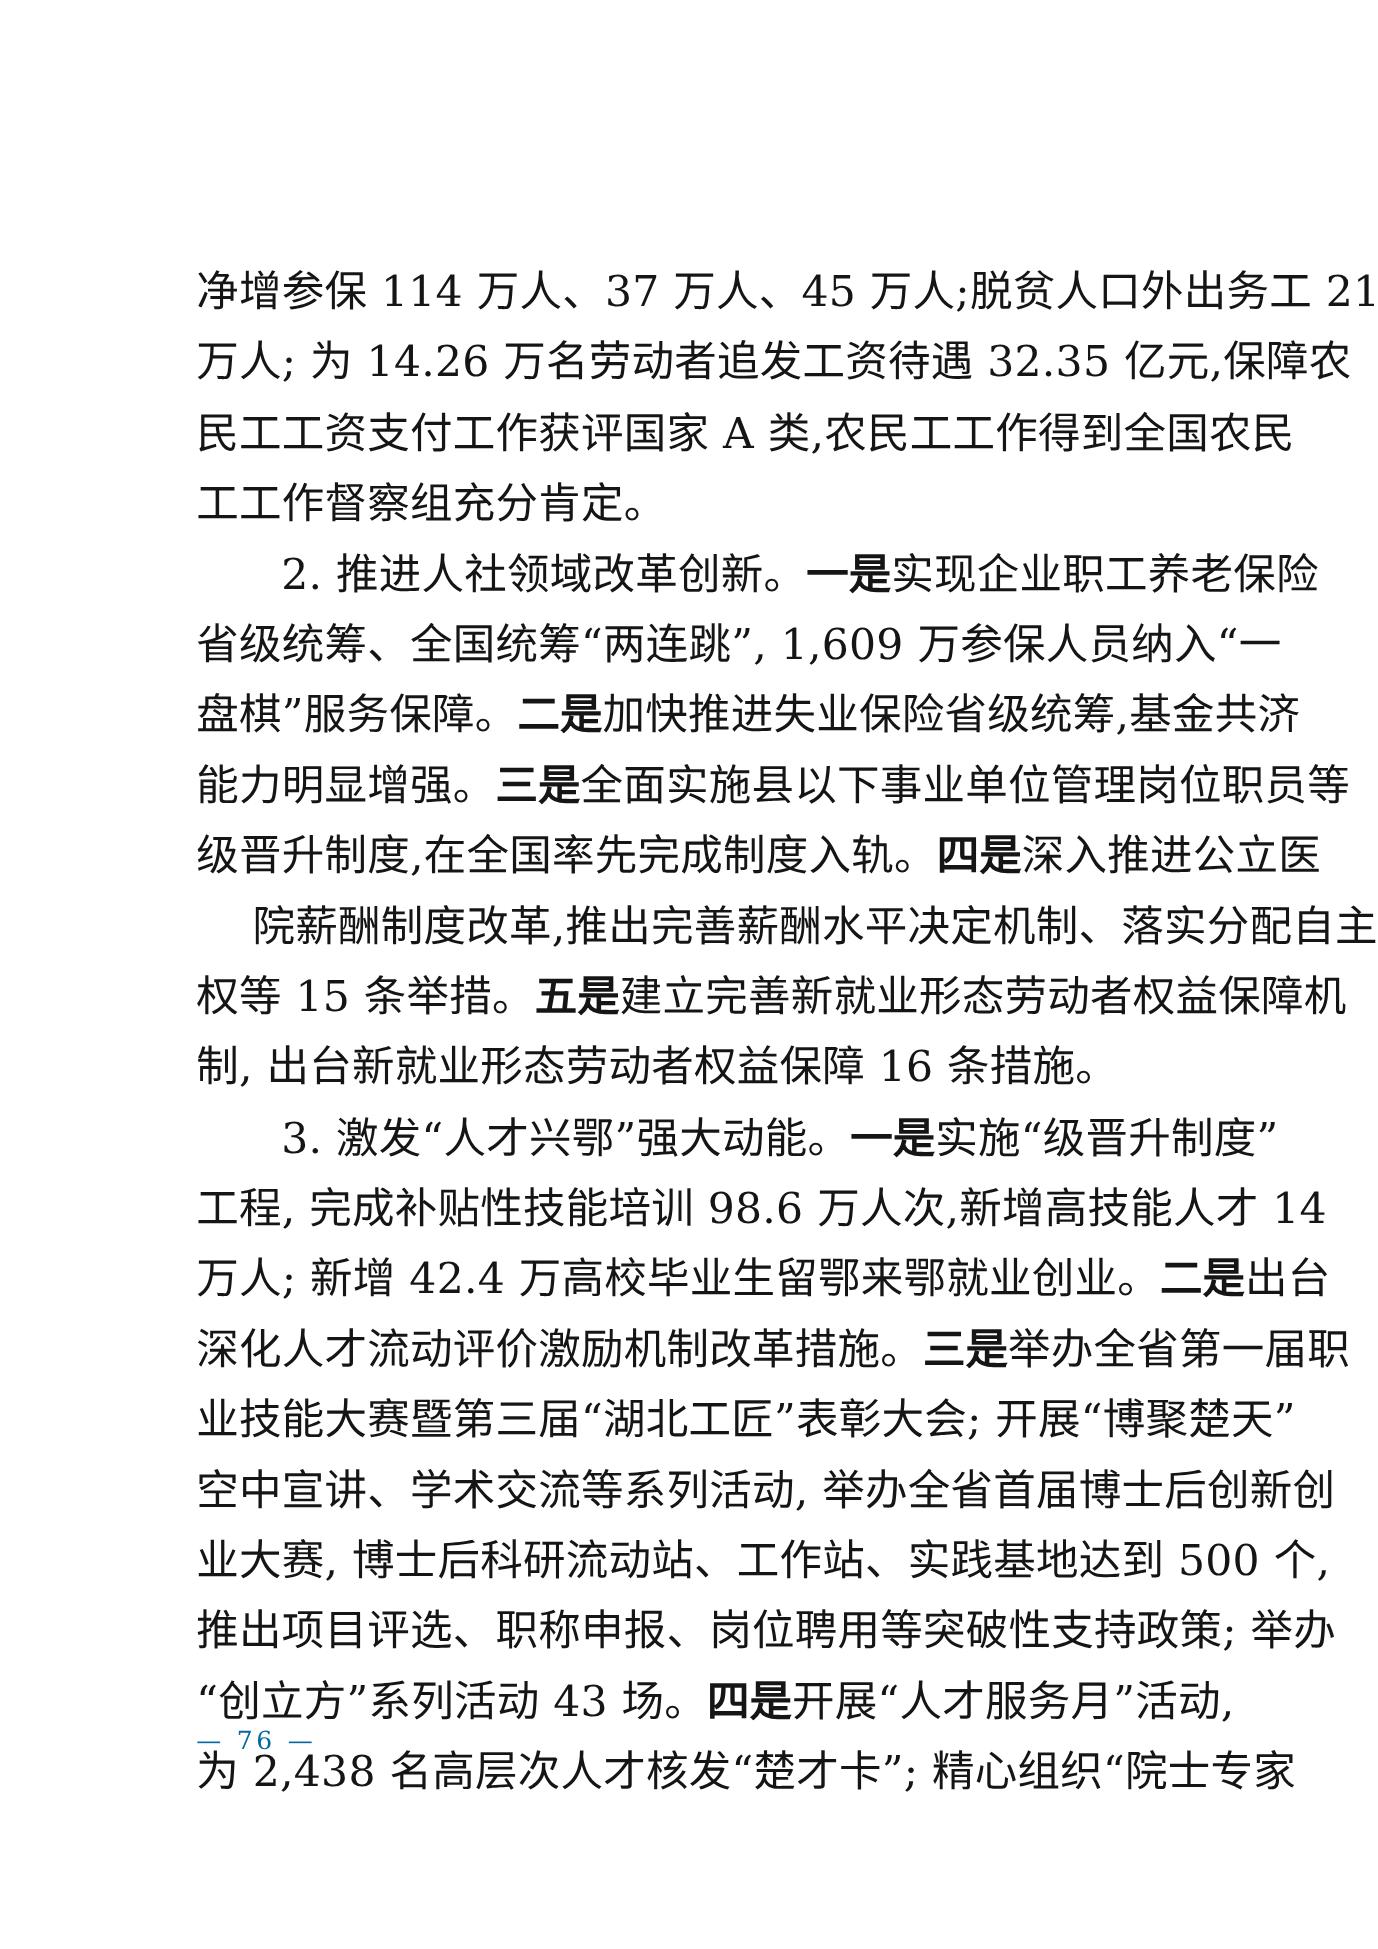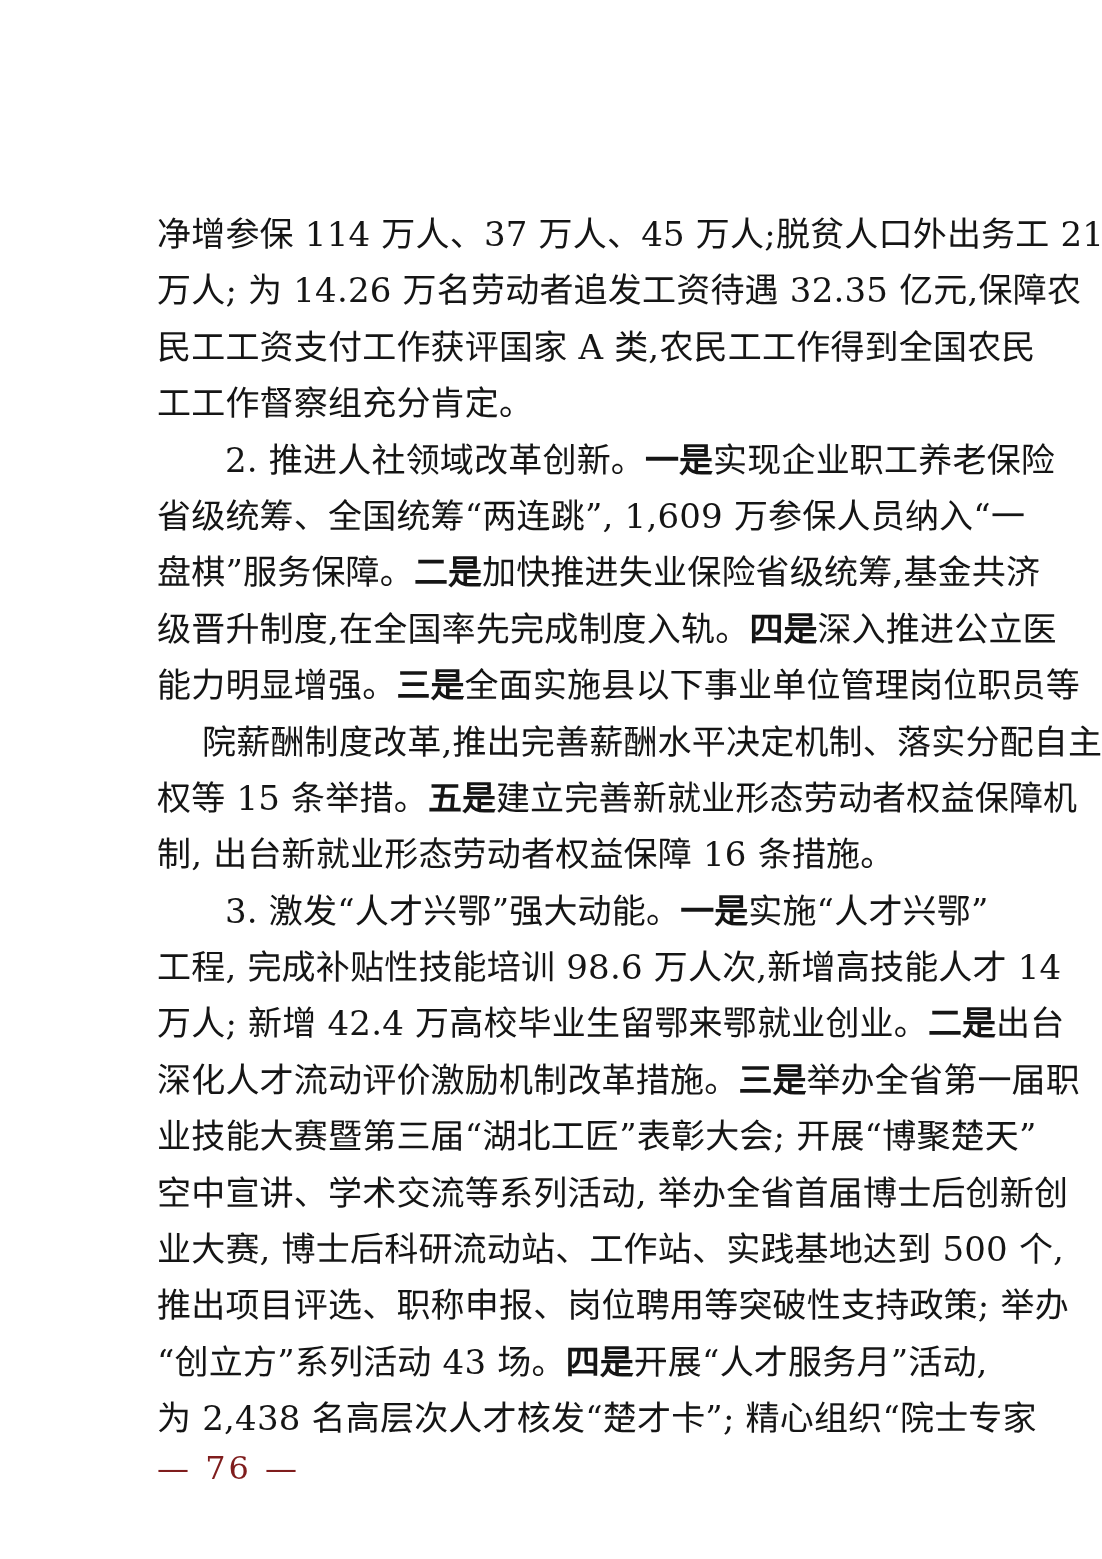--- a/index.html
+++ b/index.html
@@ -60,48 +60,48 @@
 
   .bold-lead {
     font-family: "DejaVu Sans", "Liberation Sans", sans-serif;
     font-weight: 700;
     letter-spacing: 0px;
   }
 
   .page-number {
     position: absolute;
     left: 157px;
-    top: 1448px;
-    font-size: 32px;
+    top: 1372px;
+    font-size: 20px;
     line-height: 40px;
     letter-spacing: 3px;
     font-family: "DejaVu Serif", "Liberation Serif", serif;
-    color: #7f1d1d;
+    color: #0369a1;
     white-space: nowrap;
   }
 </style>
 </head>
 <body>
 
 <div class="page">
 
   <div class="text-block" id="body-text">
       <div class="line justify" style="display: block;"><span class="seg">净增参保 114 万人、37 万人、45 万人;脱贫人口外出务工 216.1</span><span class="seg"></span></div>
       <div class="line justify" style="display: block;"><span class="seg">万人; 为 14.26 万名劳动者追发工资待遇 32.35 亿元,保障农</span><span class="seg"></span></div>
       <div class="line justify" style="display: block;"><span class="seg">民工工资支付工作获评国家 A 类,农民工工作得到全国农民</span><span class="seg"></span></div>
       <div class="line"><span class="seg">工工作督察组充分肯定。</span></div>
       <div class="line justify" style="display: block;"><span class="seg"><span class="indent"></span>2.  推进人社领域改革创新。<span class="bold-lead">一是</span><span>实现企业职工养老保险</span></span><span class="seg"></span></div>
       <div class="line justify" style="display: block; text-align: right;"><span class="seg">省级统筹、全国统筹“两连跳”, 1,609 万参保人员纳入“一</span><span class="seg"></span></div>
       <div class="line justify" style="display: block;"><span class="seg">盘棋”服务保障。<span class="bold-lead">二是</span><span>加快推进失业保险省级统筹,基金共济</span></span><span class="seg"></span></div>
+      <div class="line justify" style="display: block;"><span class="seg">能力明显增强。<span class="bold-lead">三是</span><span>全面实施县以下事业单位管理岗位职员等</span></span><span class="seg"></span></div>
       <div class="line justify" style="display: block;"><span class="seg">级晋升制度,在全国率先完成制度入轨。<span class="bold-lead">四是</span><span>深入推进公立医</span></span><span class="seg"></span></div>
-      <div class="line justify" style="display: block;"><span class="seg">能力明显增强。<span class="bold-lead">三是</span><span>全面实施县以下事业单位管理岗位职员等</span></span><span class="seg"></span></div>
       <div class="line justify" style="display: block; margin-left: 45px;"><span class="seg">院薪酬制度改革,推出完善薪酬水平决定机制、落实分配自主</span><span class="seg"></span></div>
       <div class="line justify" style="display: block;"><span class="seg">权等 15 条举措。<span class="bold-lead">五是</span><span>建立完善新就业形态劳动者权益保障机</span></span><span class="seg"></span></div>
       <div class="line"><span class="seg">制, 出台新就业形态劳动者权益保障 16 条措施。</span></div>
-      <div class="line justify" style="display: block;"><span class="seg"><span class="indent"></span>3.  激发“人才兴鄂”强大动能。<span class="bold-lead">一是</span><span>实施“人才兴鄂”</span></span><span class="seg"></span></div>
+      <div class="line justify" style="display: block;"><span class="seg"><span class="indent"></span>3.  激发“人才兴鄂”强大动能。<span class="bold-lead">一是</span><span>实施“级晋升制度”</span></span><span class="seg"></span></div>
       <div class="line justify" style="display: block; text-align: right;"><span class="seg">工程, 完成补贴性技能培训 98.6 万人次,新增高技能人才 14</span><span class="seg"></span></div>
       <div class="line justify" style="display: block;"><span class="seg">万人; 新增 42.4 万高校毕业生留鄂来鄂就业创业。<span class="bold-lead">二是</span><span>出台</span></span><span class="seg"></span></div>
       <div class="line justify" style="display: block;"><span class="seg">深化人才流动评价激励机制改革措施。<span class="bold-lead">三是</span><span>举办全省第一届职</span></span><span class="seg"></span></div>
       <div class="line justify" style="display: block;"><span class="seg">业技能大赛暨第三届“湖北工匠”表彰大会; 开展“博聚楚天”</span><span class="seg"></span></div>
       <div class="line justify" style="display: block;"><span class="seg">空中宣讲、学术交流等系列活动, 举办全省首届博士后创新创</span><span class="seg"></span></div>
       <div class="line justify" style="display: block;"><span class="seg">业大赛, 博士后科研流动站、工作站、实践基地达到 500 个,</span><span class="seg"></span></div>
       <div class="line justify" style="display: block;"><span class="seg">推出项目评选、职称申报、岗位聘用等突破性支持政策; 举办</span><span class="seg"></span></div>
       <div class="line justify" style="display: block;"><span class="seg">“创立方”系列活动 43 场。<span class="bold-lead">四是</span><span>开展“人才服务月”活动,</span></span><span class="seg"></span></div>
       <div class="line justify" style="display: block;"><span class="seg">为 2,438 名高层次人才核发“楚才卡”; 精心组织“院士专家</span><span class="seg"></span></div>
     </div>

